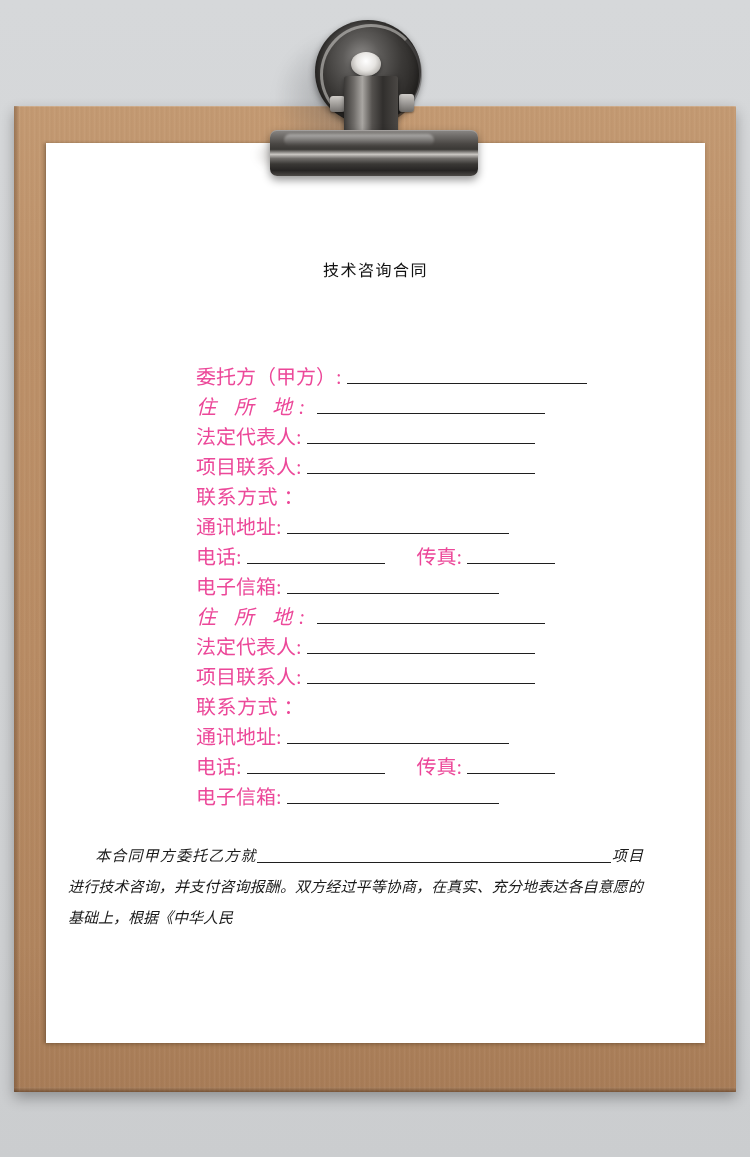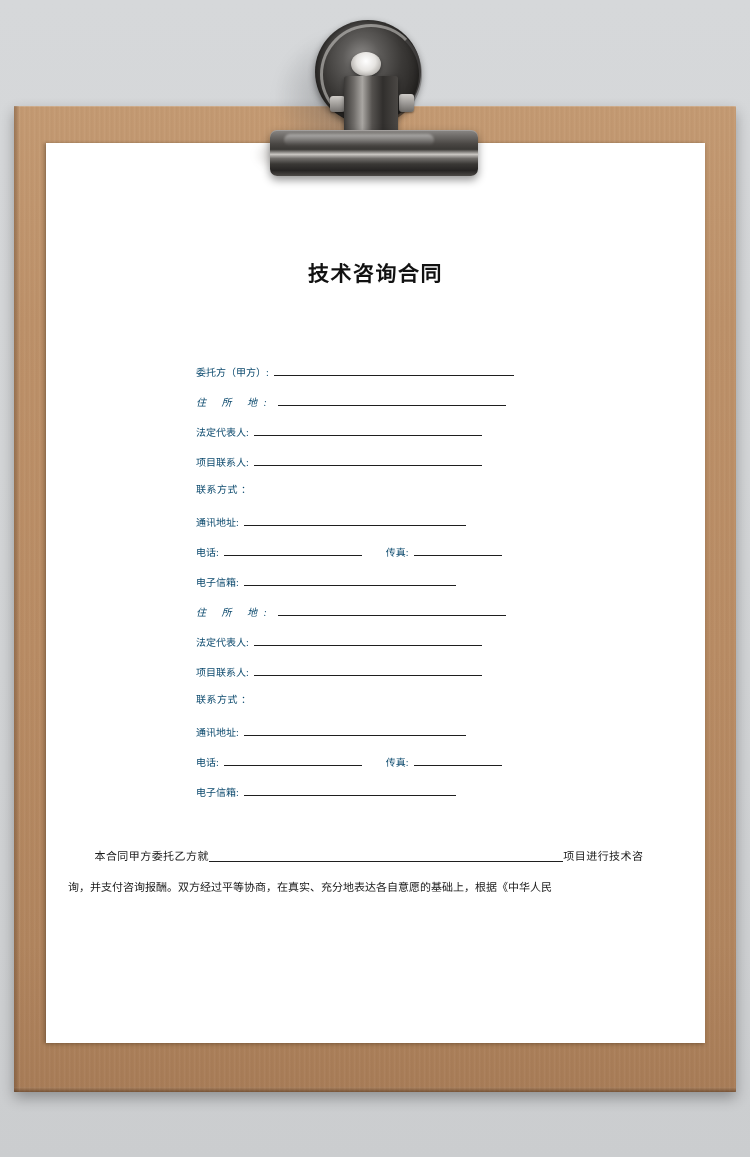--- a/index.html
+++ b/index.html
@@ -83,22 +83,22 @@
   }
 
   
   .doc-title {
     position: absolute;
     top: 114px;
     left: 0;
     width: 100%;
     text-align: center;
     font-family: "Liberation Sans", "DejaVu Sans", sans-serif;
-    font-size: 21px;
-    font-weight: 700;
+    font-size: 16px;
+    font-weight: 400;
     letter-spacing: 1.5px;
     color: #111111;
   }
 
   
   .form-area {
     position: absolute;
     top: 218px;
     left: 0;
     width: 100%;
@@ -107,22 +107,22 @@
     display: flex;
     align-items: baseline;
     height: 30px;
     padding-left: 150px;
     font-size: 14.5px;
     color: #1a1a1a;
     white-space: nowrap;
   }
   .flabel {
     flex: 0 0 auto;
-    font-size: 10px;
-    color: #0c4a6e;
+    font-size: 20px;
+    color: #ec4899;
   }
   .flabel.spread {
     letter-spacing: 6.5px;
     padding-right: 0;
     font-style: italic;
   }
   .fline {
     flex: 0 0 auto;
     border-bottom: 1px solid #1f1f1f;
     height: 14px;
@@ -132,40 +132,41 @@
   .fline.w-sub    { width: 228px; }
   .fline.w-addr   { width: 222px; }
   .fline.w-phone  { width: 138px; }
   .fline.w-fax    { width: 88px; }
   .fline.w-mail   { width: 212px; }
   .fgap {
     flex: 0 0 auto;
     width: 16px;
   }
   .flabel.inline-2 {
-    margin-left: 8px;
+    margin-left: 16px;
   }
 
   
   .frow.heading .flabel {
     letter-spacing: 0.5px;
   }
 
   
   .body-para {
     position: absolute;
     left: 0;
     top: 698px;
     width: 100%;
     padding: 0 62px 0 22px;
     box-sizing: border-box;
-    font-size: 11px;
+    font-size: 15px;
     line-height: 31px;
     color: #1a1a1a;
     text-align: justify;
+    font-style: italic;
   }
   .body-para .indent {
     display: inline-block;
     width: 26px;
   }
   .blank-inline {
     display: inline-block;
     border-bottom: 1px solid #1f1f1f;
     height: 15px;
     vertical-align: -2px;

